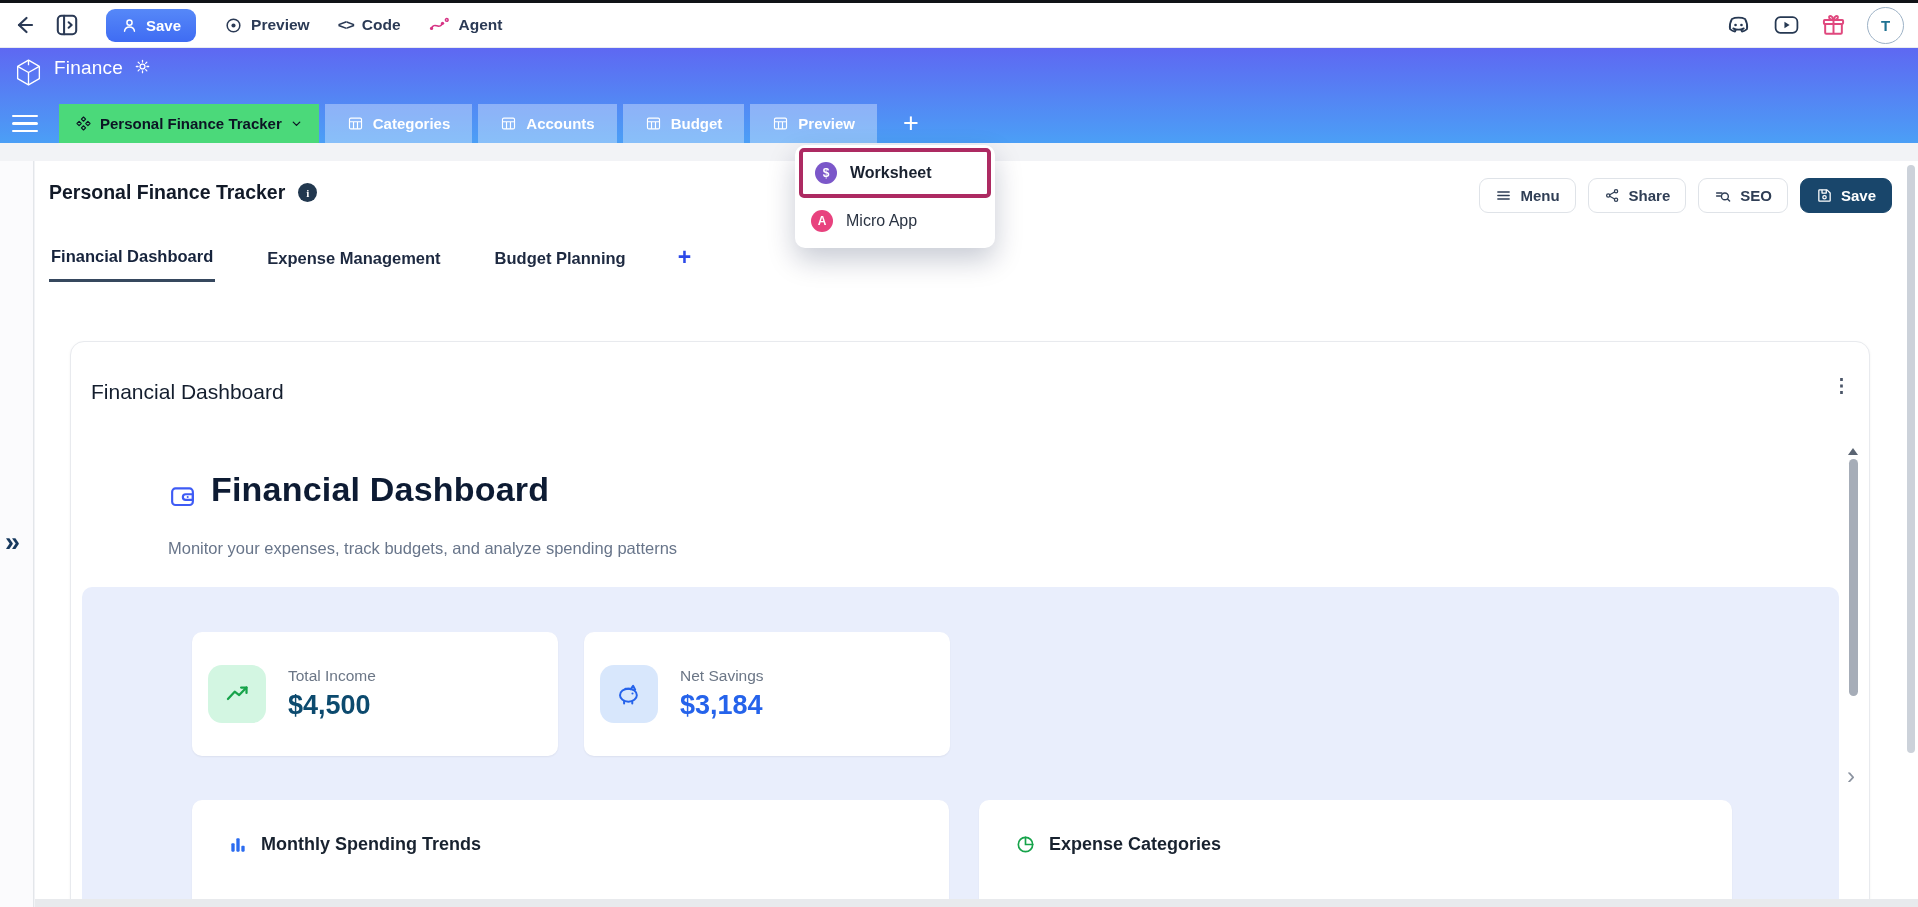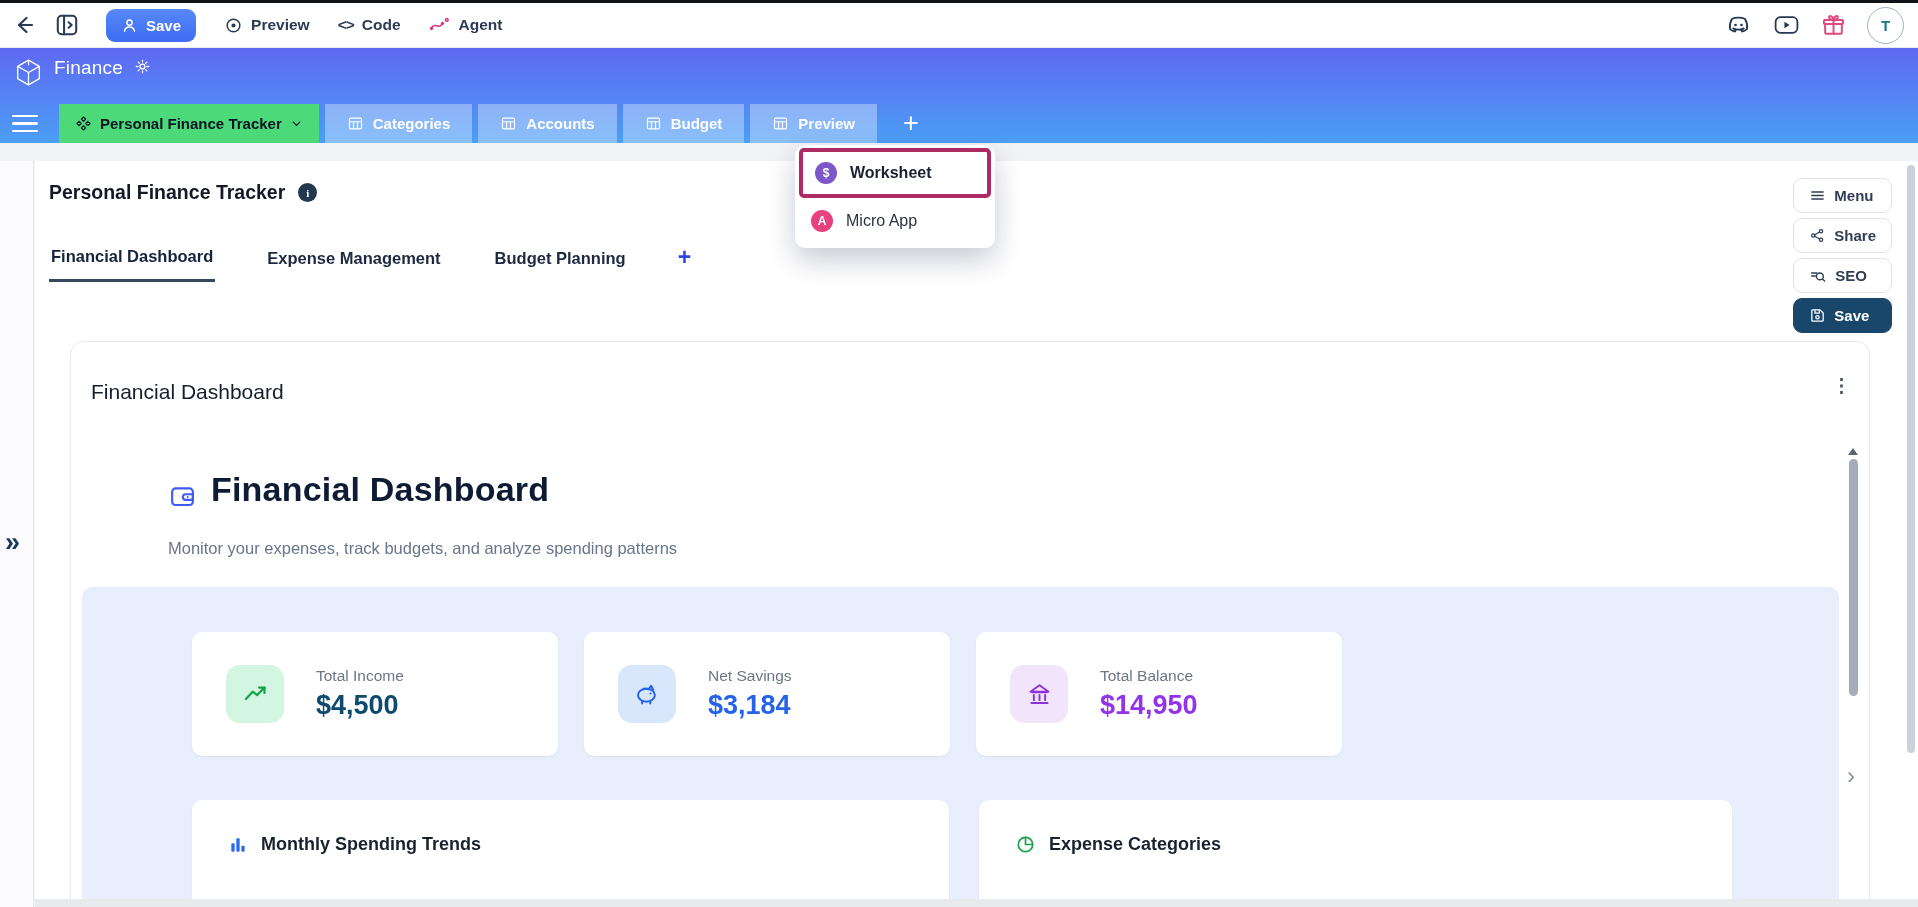--- a/index.html
+++ b/index.html
@@ -46,40 +46,40 @@
   
   .pagearea { position:absolute; top:143px; left:0; right:0; bottom:0; background:#f2f3f6; }
   .leftrail { position:absolute; top:161px; left:0; width:34px; bottom:0; background:#fbfbfd; border-right:1px solid #e3e6ea; z-index:5; }
   .expand-ic { position:absolute; top:368px; left:5px; color:#17395e; font-size:27px; font-weight:700; cursor:pointer; line-height:1; }
   .sheet { position:absolute; top:161px; left:35px; right:0; bottom:0; background:#fff; }
 
   .page-head { position:absolute; top:0; left:0; right:0; height:70px; }
   .page-title-wrap { position:absolute; left:14px; top:20px; display:flex; align-items:center; gap:13px; }
   .page-title { font-size:19.5px; font-weight:700; color:#121a28; }
   .info-dot { width:19px; height:19px; border-radius:50%; background:#22384f; color:#fff; font-size:11px; font-weight:700; font-family:"Liberation Serif",serif; display:flex; align-items:center; justify-content:center; cursor:pointer; }
-  .head-actions { position:absolute; right:26px; top:17px; display:flex; gap:5px;flex-direction:column; }
+  .head-actions { position:absolute; right:26px; top:17px; display:flex; gap:12px; }
   .h-btn { height:35px; padding:0 15px; border:1px solid #dfe3e8; background:#fff; border-radius:9px; display:flex; align-items:center; gap:8px; font-size:15px; font-weight:600; color:#2f3e55; cursor:pointer; }
   .h-btn.save { background:#19466b; border-color:#19466b; color:#fff; }
 
   .page-tabs { position:absolute; top:74px; left:14px; display:flex; align-items:center; gap:50px; }
   .p-tab { font-size:16.5px; font-weight:600; color:#1d2940; padding:12px 2px 13px 2px; cursor:pointer; }
   .p-tab.active { border-bottom:3px solid #36485e; color:#16233c; }
   .p-plus { color:#2c49e8; font-size:23px; font-weight:600; cursor:pointer; padding-bottom:3px; }
 
   
   .main-card { position:absolute; left:35px; top:180px; width:1800px; height:610px; background:#fff; border:1px solid #e8eaee; border-radius:14px; box-shadow:0 1px 3px rgba(16,24,40,.05); }
   .card-title { position:absolute; left:20px; top:38px; font-size:21px; font-weight:500; color:#141e2e; }
   .card-dots { position:absolute; right:18px; top:34px; color:#4a5568; font-size:19px; font-weight:700; cursor:pointer; line-height:1.1; }
   .hero-icon { position:absolute; left:98px; top:141px; color:#3e5bf5; }
   .hero-title { position:absolute; left:140px; top:128px; font-size:34px; font-weight:700; color:#0d1b33; letter-spacing:.2px; }
   .hero-sub { position:absolute; left:97px; top:197px; font-size:16.5px; color:#68758a; }
 
   .hero-band { position:absolute; left:11px; top:245px; width:1757px; height:420px; background:#e9eefc; border-radius:10px; }
   .stats-row { position:absolute; left:110px; top:45px; display:flex; gap:26px; }
-  .stat-card { width:366px; height:124px; background:#fff; border-radius:10px; box-shadow:0 1px 2px rgba(15,23,42,.06); display:flex; align-items:center; padding-left:34px; gap:32px; }
+  .stat-card { width:366px; height:124px; background:#fff; border-radius:10px; box-shadow:0 1px 2px rgba(15,23,42,.06); display:flex; align-items:center; padding-left:16px; gap:22px; }
   .stat-tile { width:58px; height:58px; border-radius:14px; display:flex; align-items:center; justify-content:center; flex:0 0 auto; }
   .stat-label { font-size:15.5px; color:#6b7686; margin-bottom:5px; }
   .stat-value { font-size:27px; font-weight:700; }
   .s0 .stat-tile { background:#d3f6e2; color:#16a34a; } .s0 .stat-value { color:#0c4a6e; }
   .s1 .stat-tile { background:#fddddd; color:#dc2626; } .s1 .stat-value { color:#da2727; }
   .s2 .stat-tile { background:#d8e7fc; color:#2563eb; } .s2 .stat-value { color:#2563eb; }
   .s3 .stat-tile { background:#f2e4fb; color:#8b33d6; } .s3 .stat-value { color:#9333ea; }
 
   .charts-row { position:absolute; left:110px; top:213px; display:flex; gap:30px; }
   .chart-card { background:#fff; border-radius:10px; box-shadow:0 1px 2px rgba(15,23,42,.06); height:230px; padding:34px 0 0 36px; }
@@ -335,34 +335,20 @@
                 <path d="M7.8 18.3 V20.2 M14.8 18.3 V20.2"></path>
                 <path d="M9 7.4 H12.6"></path>
                 <circle cx="15" cy="11.6" r="0.9" fill="currentColor" stroke="none"></circle>
               </svg>
           </div>
           <div>
             <div class="stat-label">Net Savings</div>
             <div class="stat-value">$3,184</div>
           </div>
         </div>
-        <div class="stat-card s3">
-          <div class="stat-tile">
-            <svg width="27" height="27" viewBox="0 0 24 24" fill="none" stroke="currentColor" stroke-width="1.7" stroke-linecap="round" stroke-linejoin="round">
-                <path d="M4 9.5 L12 3.8 L20 9.5 Z"></path>
-                <path d="M5.5 10 H18.5"></path>
-                <path d="M7 12.5 V17 M12 12.5 V17 M17 12.5 V17"></path>
-                <path d="M4.8 19.5 H19.2"></path>
-              </svg>
-          </div>
-          <div>
-            <div class="stat-label">Total Balance</div>
-            <div class="stat-value">$14,950</div>
-          </div>
-        </div>
       </div>
 
       <div class="charts-row">
         <div class="chart-card c0">
           <div class="chart-title">
             <svg width="20" height="20" viewBox="0 0 24 24">
                 <rect x="4" y="10" width="4" height="10" rx="1" fill="#2b6cf0"></rect>
                 <rect x="10" y="4" width="4" height="16" rx="1" fill="#2b6cf0"></rect>
                 <rect x="16" y="13" width="4" height="7" rx="1" fill="#2b6cf0"></rect>
               </svg>

